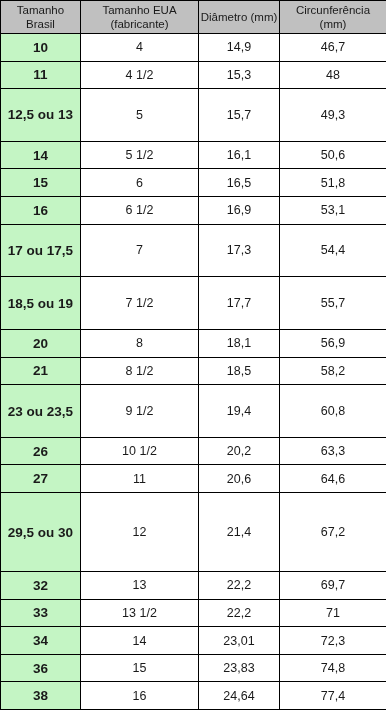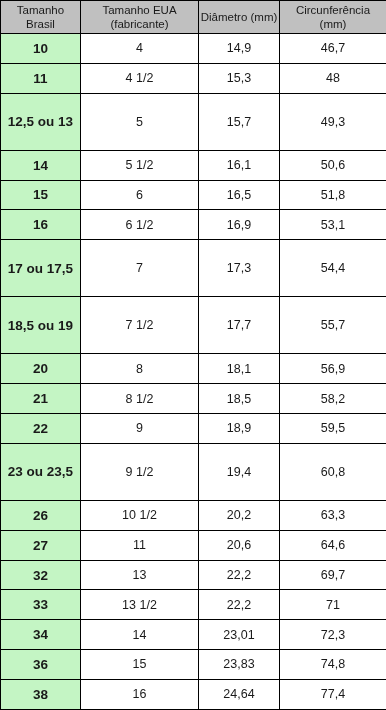--- a/index.html
+++ b/index.html
@@ -129,43 +129,43 @@
         <td>8</td>
         <td>18,1</td>
         <td>56,9</td>
       </tr>
       <tr class="h1">
         <td class="brasil">21</td>
         <td>8 1/2</td>
         <td>18,5</td>
         <td>58,2</td>
       </tr>
-      <tr class="h1">
-        <td class="brasil">22</td>
-        <td>9</td>
-        <td>18,9</td>
-        <td>59,5</td>
-      </tr>
       <tr class="h2">
         <td class="brasil">23 ou 23,5</td>
         <td>9 1/2</td>
         <td>19,4</td>
         <td>60,8</td>
       </tr>
       <tr class="h1">
         <td class="brasil">26</td>
         <td>10 1/2</td>
         <td>20,2</td>
         <td>63,3</td>
       </tr>
       <tr class="h1">
         <td class="brasil">27</td>
         <td>11</td>
         <td>20,6</td>
         <td>64,6</td>
+      </tr>
+      <tr class="h3">
+        <td class="brasil">29,5 ou 30</td>
+        <td>12</td>
+        <td>21,4</td>
+        <td>67,2</td>
       </tr>
       <tr class="h1">
         <td class="brasil">32</td>
         <td>13</td>
         <td>22,2</td>
         <td>69,7</td>
       </tr>
       <tr class="h1">
         <td class="brasil">33</td>
         <td>13 1/2</td>

